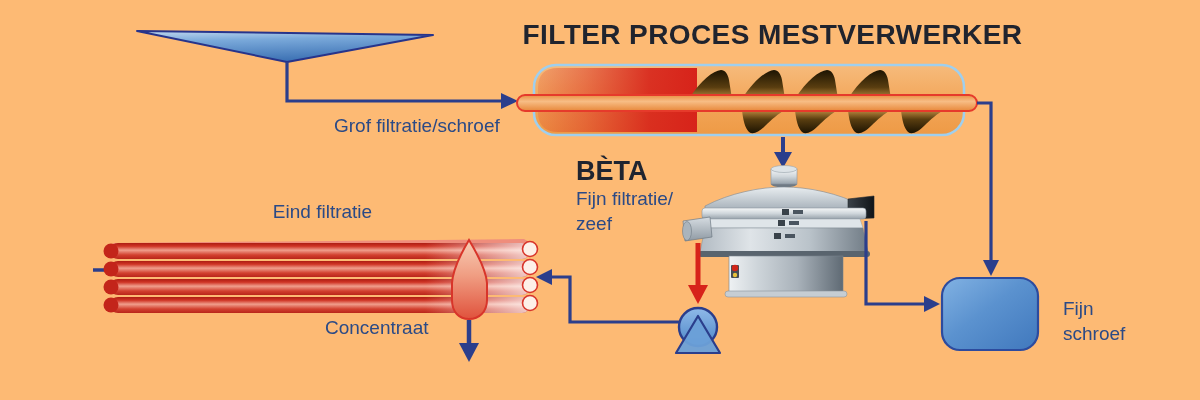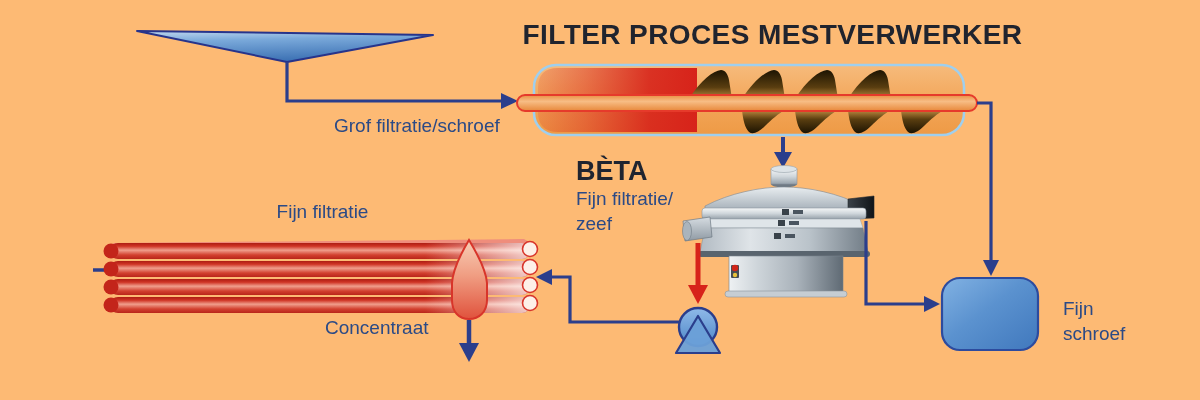--- a/index.html
+++ b/index.html
@@ -277,21 +277,21 @@
 
   <div class="lbl lbl-grof">Grof filtratie/schroef</div>
 
   <div class="lbl lbl-fijn">
     <div>Fijn filtratie/</div>
     <div>zeef</div>
   </div>
 
   <div class="lbl lbl-beta">BÈTA</div>
 
-  <div class="lbl lbl-eind">Fijn filtratie</div>
+  <div class="lbl lbl-eind">Eind filtratie</div>
 
   <div class="lbl lbl-concentraat">Concentraat</div>
 
   <div class="lbl lbl-droge">
     <div>Fijn</div>
     <div>schroef</div>
   </div>
 
 </div>
 

